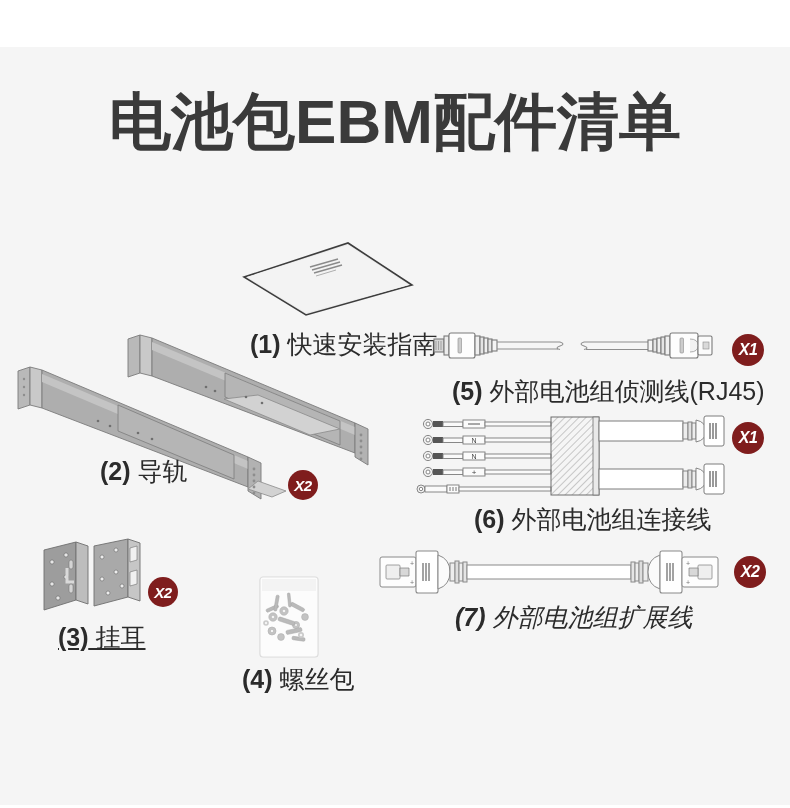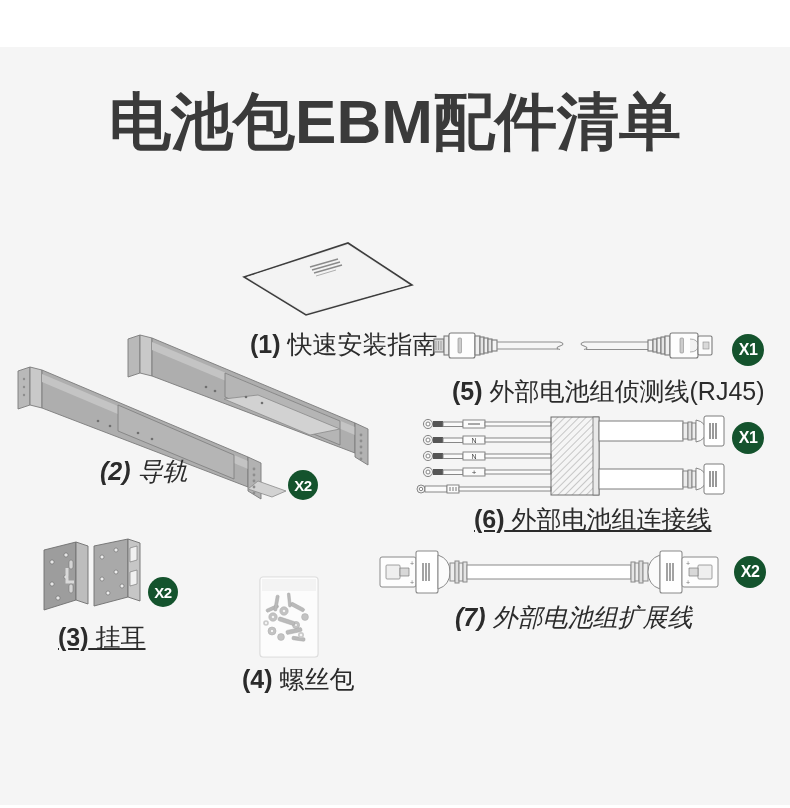--- a/index.html
+++ b/index.html
@@ -34,25 +34,26 @@
     position:absolute;
     font-size:25px;
     color:#2b2b2b;
     white-space:nowrap;
     line-height:24px;
   }
   
   .badge{
     position:absolute;
     width:32px;height:32px;border-radius:50%;
-    background:#14532d;
+    background:#7f1d1d;
     color:#ffffff;
     font-size:16px;font-weight:bold;
     display:flex;align-items:center;justify-content:center;
     letter-spacing:-0.5px;
+    font-style:italic;
   }
   .badge.sm{width:30px;height:30px;font-size:15px;}
   
   .art{position:absolute;}
   svg{display:block;overflow:visible;}
 </style>
 </head>
 <body>
 
 <div class="page">
@@ -129,21 +130,21 @@
         </g>
         <g fill="#6f6f6f">
           <circle cx="88" cy="96" r="1.3"></circle>
             <circle cx="100" cy="101" r="1.3"></circle>
           <circle cx="128" cy="108" r="1.3"></circle>
             <circle cx="142" cy="114" r="1.3"></circle>
         </g>
       </g>
     </svg>
   </div>
-  <div class="cap" style="left:100px;top:452px;font-style:italic;">
+  <div class="cap" style="left:100px;top:452px;">
     <span><b>(2)</b> 导轨</span>
   </div>
   <div class="badge sm" style="left:288px;top:463px;">X2</div>
 
   <div class="art" style="left:36px;top:533px;">
     <svg width="110" height="80" viewBox="0 0 110 80">
 
       <g>
         <polygon points="8,10 40,2 40,60 8,70" fill="#9d9d9d" stroke="#6f6f6f" stroke-width="0.9"></polygon>
         <polygon points="40,2 52,6 52,64 40,60" fill="#bdbdbd" stroke="#6f6f6f" stroke-width="0.9"></polygon>
@@ -341,21 +342,21 @@
         <path d="M278,53 q10,2 10,11 q0,9 -10,11 Z" fill="#fafafa" stroke="#7c7c7c" stroke-width="0.9"></path>
         <rect x="286" y="49" width="20" height="30" rx="2" fill="#ffffff" stroke="#7c7c7c" stroke-width="1"></rect>
         <g stroke="#555" stroke-width="1.2">
           <line x1="292" y1="56" x2="292" y2="72"></line>
             <line x1="295" y1="56" x2="295" y2="72"></line>
           <line x1="298" y1="56" x2="298" y2="72"></line>
         </g>
       </g>
     </svg>
   </div>
-  <div class="cap" style="left:474px;top:500px;text-decoration:underline;">
+  <div class="cap" style="left:474px;top:500px;">
     <span><b>(6)</b> 外部电池组连接线</span>
   </div>
   <div class="badge" style="left:732px;top:415px;">X1</div>
 
   <div class="art" style="left:378px;top:540px;">
     <svg width="342" height="52" viewBox="0 0 342 52">
       <g stroke="#8a8a8a" stroke-width="1" fill="#ffffff">
 
         <rect x="2" y="10" width="36" height="30" rx="2" fill="#fdfdfd"></rect>
         <rect x="8" y="18" width="14" height="14" rx="1" fill="#efefef" stroke="#8a8a8a" stroke-width="0.8"></rect>

